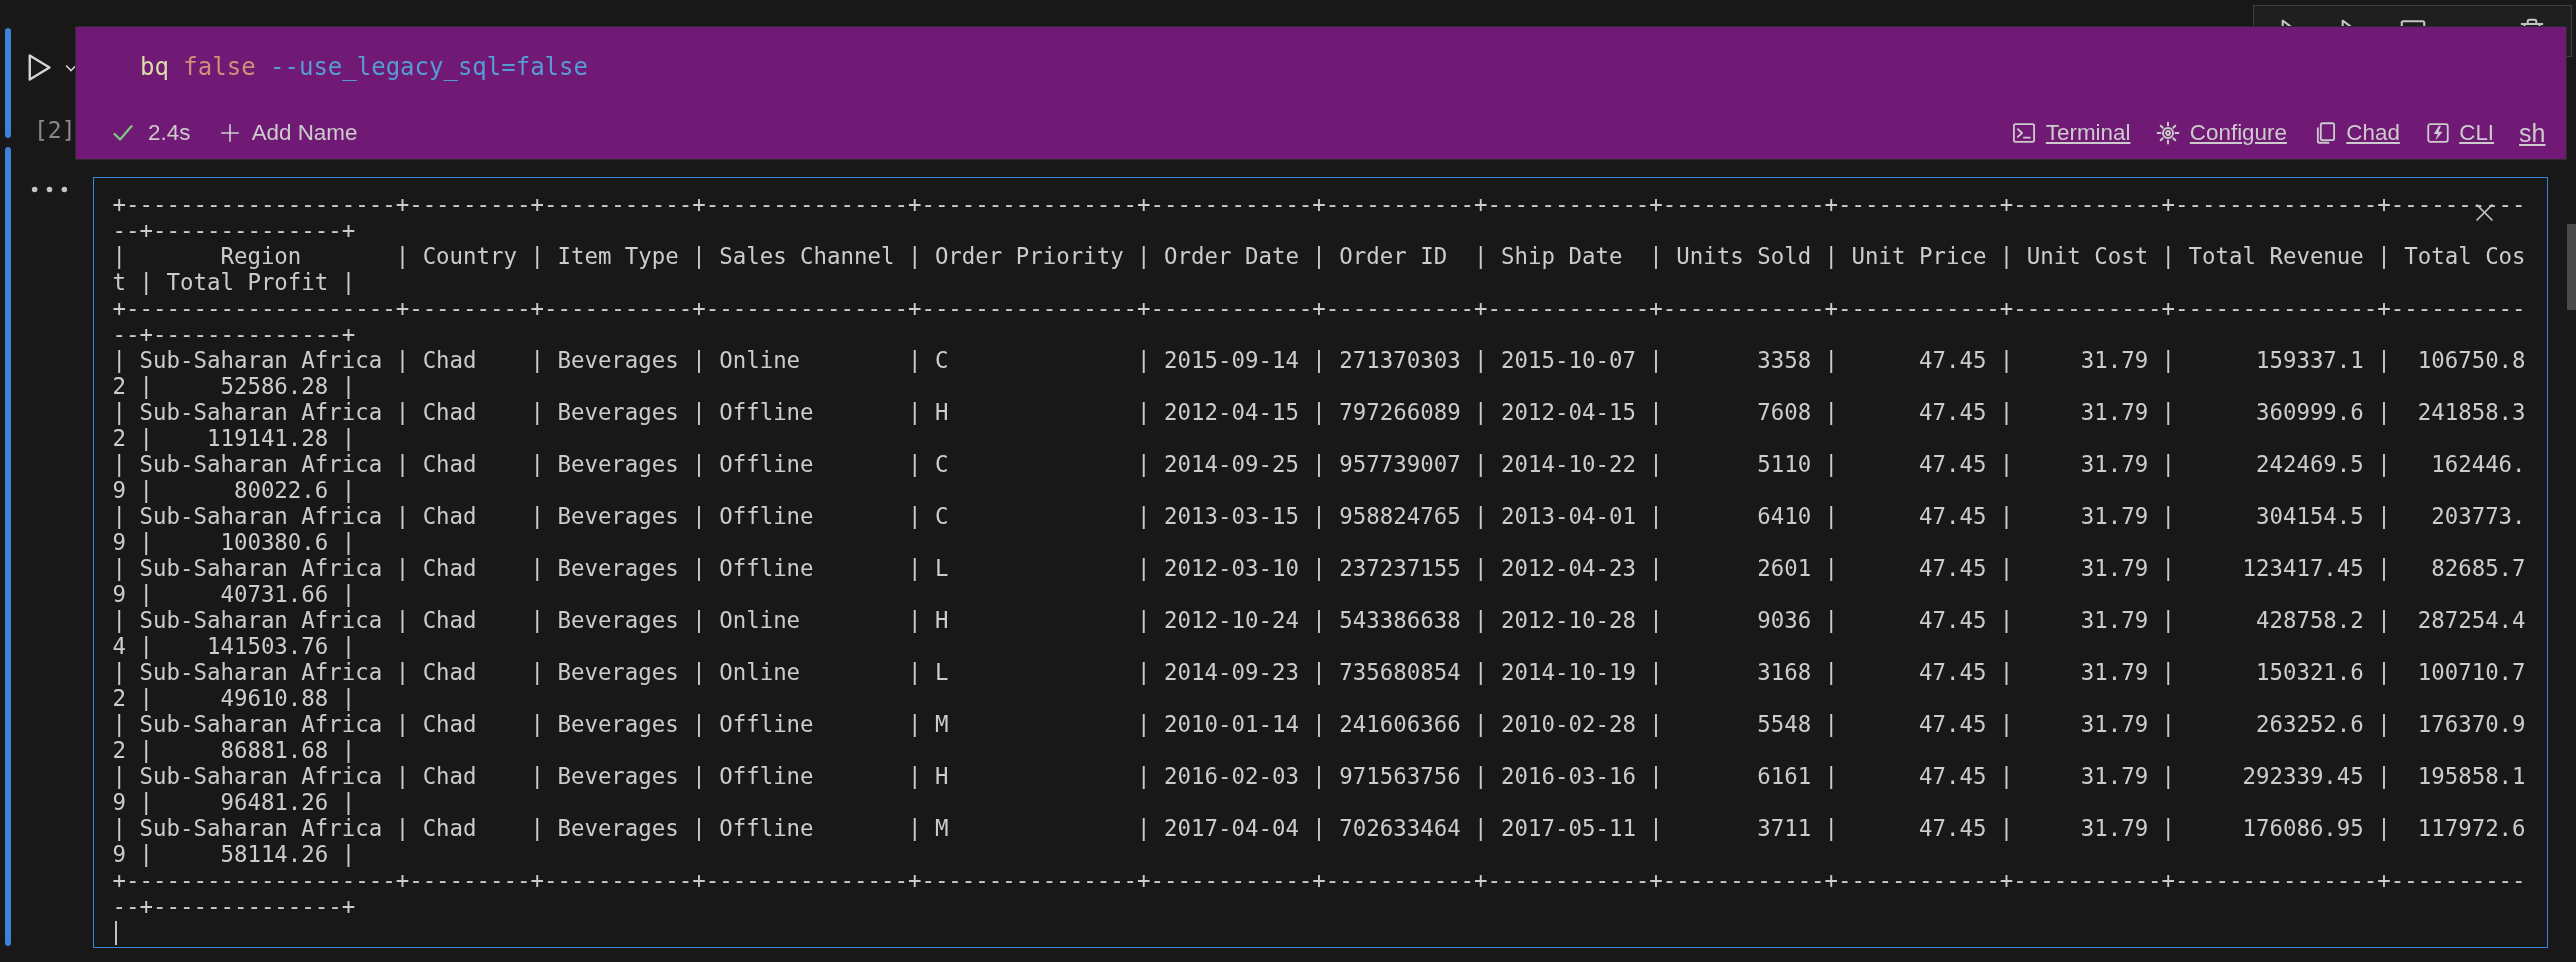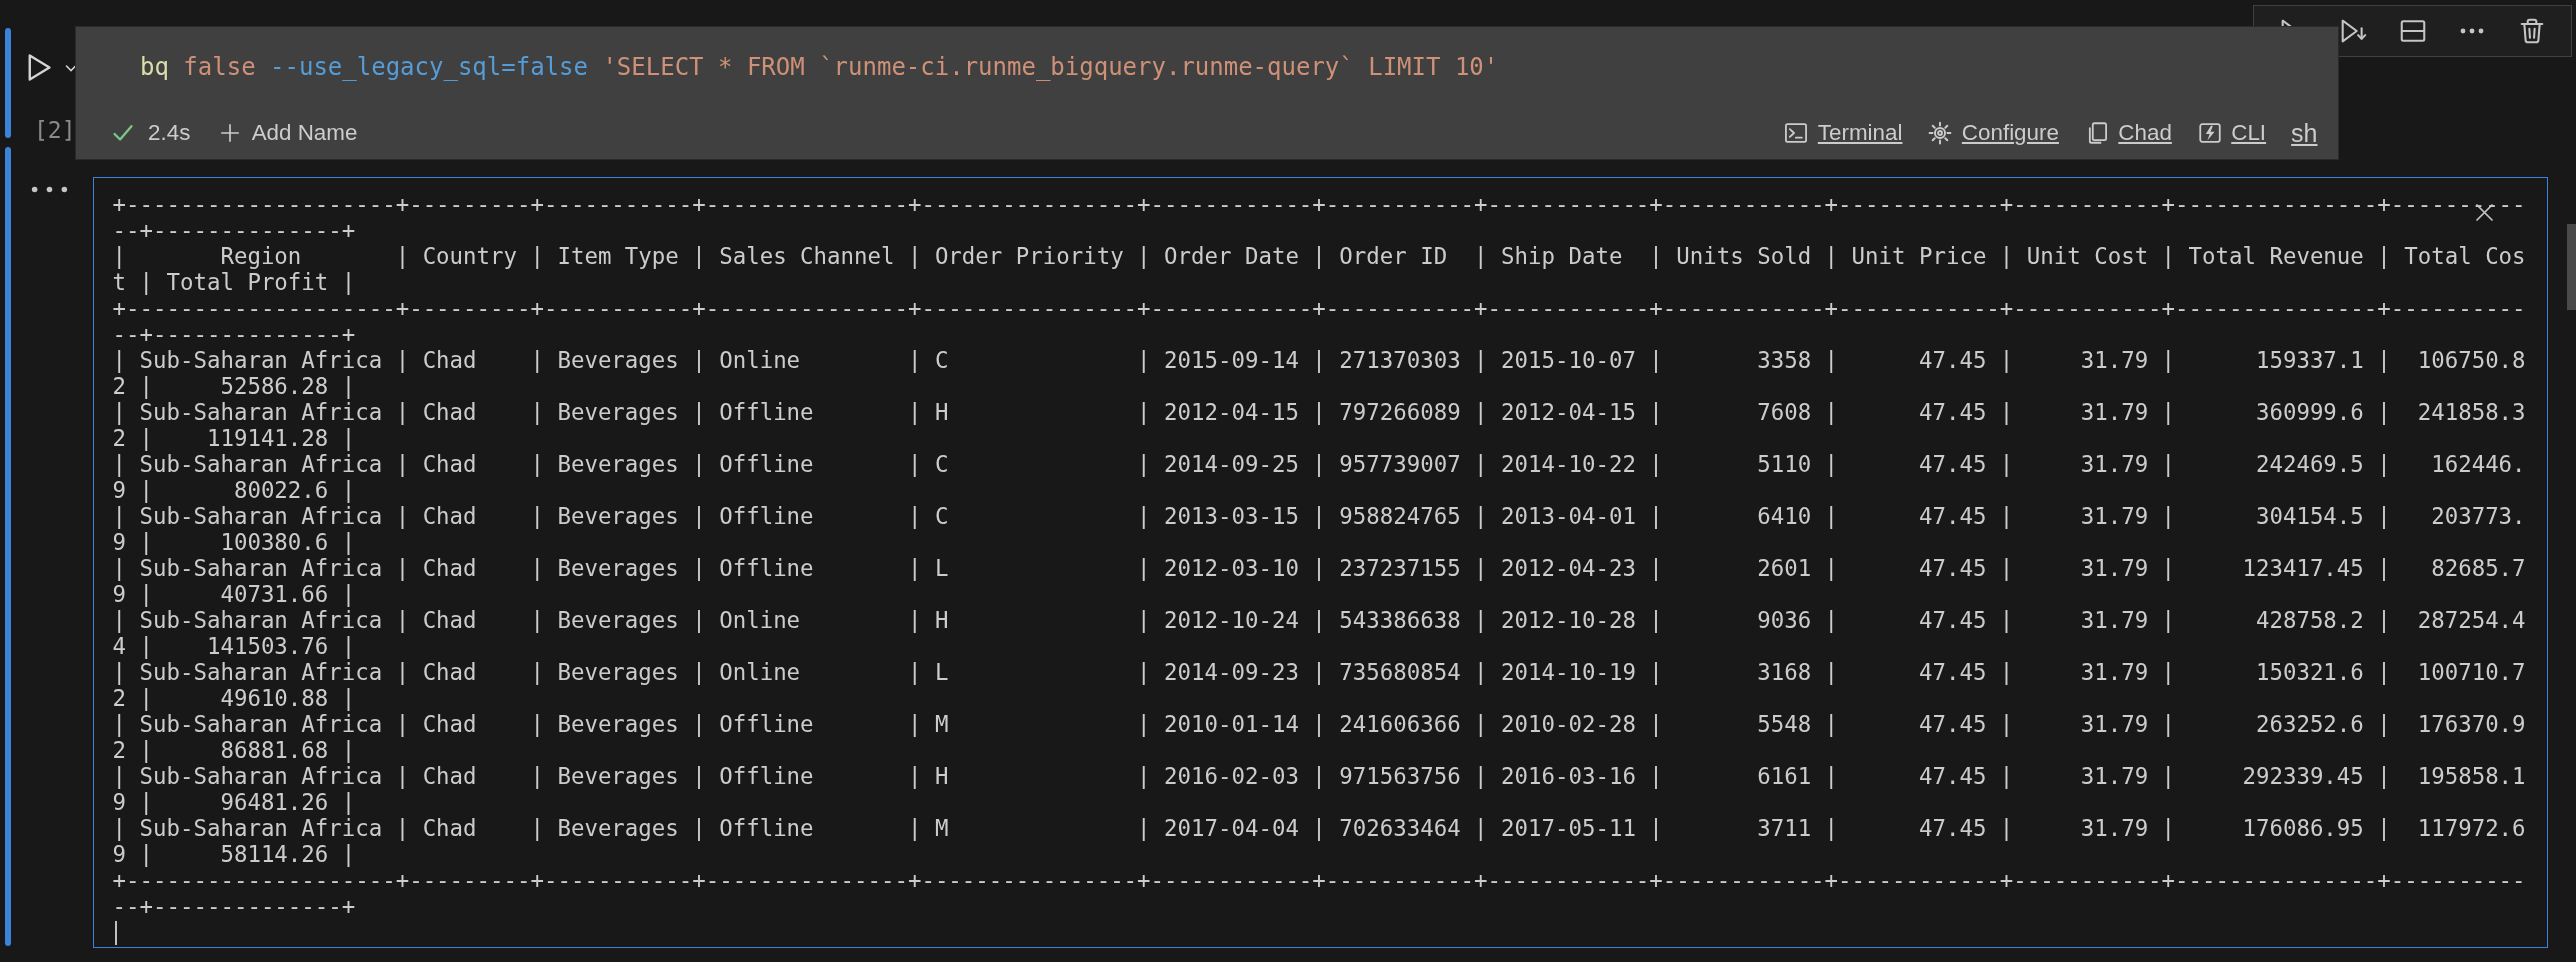--- a/index.html
+++ b/index.html
@@ -32,22 +32,22 @@
   
   .cell-toolbar {
     position:absolute; top:4.7px; right:3.7px; height:52px; width:319px;
     background:#1f1f1f; border:0.9px solid #404040;
     display:flex; align-items:center; justify-content:space-around; padding:0 9.3px;
   }
   .tb-btn { background:none; border:none; cursor:pointer; padding:3.7px; }
 
   
   .cell {
-    position:absolute; left:75px; top:26px; width:2264px; height:134px;
-    background:#404040; border:0.9px solid #2b2b2b;
+    position:absolute; left:75px; top:26px; width:2492px; height:134px;
+    background:#701a75; border:0.9px solid #2b2b2b;
   }
   .code-row {
     height:80px; display:flex; align-items:center; padding-left:64px;
     font-family:"DejaVu Sans Mono", monospace; font-size:24px; white-space:pre;
     cursor:text;
   }
   .tok-cmd    { color:#dcdcaa; }
   .tok-arg    { color:#ce9178; }
   .tok-flag   { color:#569cd6; }
   .tok-string { color:#ce9178; }
@@ -165,21 +165,21 @@
         <line x1="6.6" y1="6.8" x2="6.9" y2="11.6"></line>
         <line x1="9.4" y1="6.8" x2="9.1" y2="11.6"></line>
       </svg>
     </span>
   </button>
 </div>
 
 <div class="cell">
 
   <div class="code-row">
-    <span class="tok-cmd">bq </span><span class="tok-arg">false </span><span class="tok-flag">--use_legacy_sql=false </span><span class="tok-string">'SELECT * FROM `runme-ci.runme_bigquery.runme-query` LIMIT 10'</span>
+    <span class="tok-cmd">bq </span><span class="tok-arg">false </span><span class="tok-flag">--use_legacy_sql=false </span>
   </div>
 
   <div class="status-row">
     <span>
       <svg width="26" height="26" viewBox="0 0 16 16" fill="none" stroke="#7ec787" stroke-width="1.4" stroke-linecap="round" stroke-linejoin="round">
         <polyline points="2.8 8.6 6.2 12 13.2 3.8"></polyline>
       </svg>
     </span>
     <span class="duration">2.4s</span>
 

